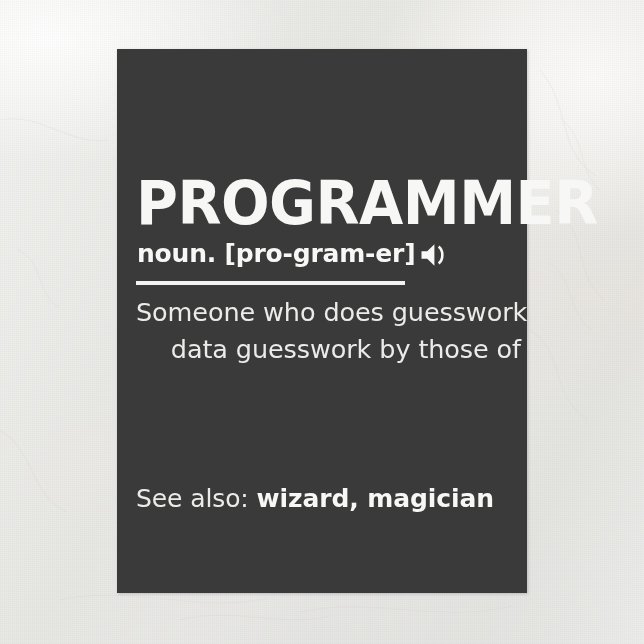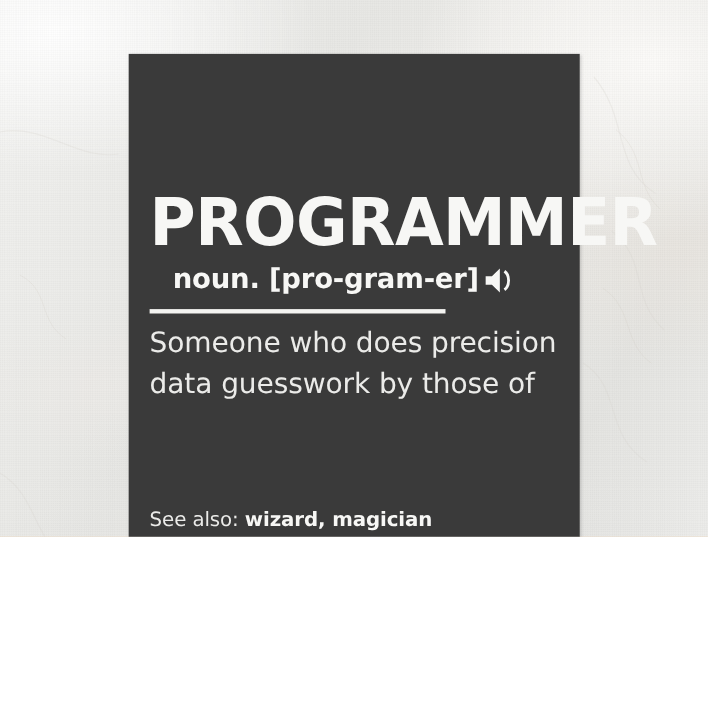--- a/index.html
+++ b/index.html
@@ -9,23 +9,24 @@
   body {
     width: 644px;
     height: 644px;
     overflow: hidden;
     font-family: "Liberation Sans", sans-serif;
   }
 
   #stage {
     position: relative;
     width: 644px;
-    height: 488px;
+    height: 644px;
     background-color: #fdba74;
     overflow: hidden;
+    text-align: right;
   }
 
   
   #marble-bg {
     position: absolute;
     inset: 0;
     background-color: #e9e9e7;
     background-image:
       radial-gradient(ellipse 340px 180px at 8% 6%,  rgba(255,255,255,0.95), rgba(255,255,255,0) 70%),
       radial-gradient(ellipse 300px 220px at 92% 12%, rgba(252,251,249,0.95), rgba(255,255,255,0) 72%),
@@ -84,21 +85,20 @@
   }
 
   .pronunciation-row {
     position: absolute;
     left: 1px;
     top: 190px;
     display: flex;
     align-items: center;
     gap: 4px;
     white-space: nowrap;
-    margin-left: 20px;
   }
   .pronunciation-text {
     color: #f7f7f5;
     font-family: "DejaVu Sans", "Liberation Sans", sans-serif;
     font-weight: 700;
     font-size: 25px;
     line-height: 30px;
     letter-spacing: -0.2px;
   }
   .speaker-icon {
@@ -129,25 +129,25 @@
     font-weight: 400;
     font-size: 25.5px;
     line-height: 37px;
     letter-spacing: -0.1px;
   }
   .definition .dline { display: block; white-space: nowrap; }
 
   .see-also {
     position: absolute;
     left: 0px;
-    top: 408px;
+    top: 434px;
     color: #ebebe9;
     font-family: "DejaVu Sans", "Liberation Sans", sans-serif;
     font-weight: 400;
-    font-size: 18px;
+    font-size: 25px;
     line-height: 32px;
     letter-spacing: -0.1px;
     white-space: nowrap;
   }
   .see-also .terms {
     font-weight: 700;
     color: #f7f7f5;
   }
 </style>
 </head>
@@ -188,21 +188,21 @@
           <svg viewBox="0 0 30 26" width="30" height="26" xmlns="http://www.w3.org/2000/svg">
             <path d="M1.5 9.2 H7.2 L14.4 2.2 V23.8 L7.2 16.8 H1.5 Z" fill="#f7f7f5"></path>
             <path d="M18.6 4.6 C23.6 8.0 23.6 18.0 18.6 21.4" fill="none" stroke="#f7f7f5" stroke-width="2.6" stroke-linecap="butt"></path>
           </svg>
         </span>
       </div>
 
       <div class="divider"></div>
 
       <div class="definition">
-        <span class="dline">Someone who does precision</span>
+        <span class="dline">Someone who does guesswork</span>
         <span class="dline">data guesswork by those of</span>
       </div>
 
       <div class="see-also">
         <span>See also:</span><span>&nbsp;</span><span class="terms">wizard, magician</span>
       </div>
 
     </div>
   </div>
 

